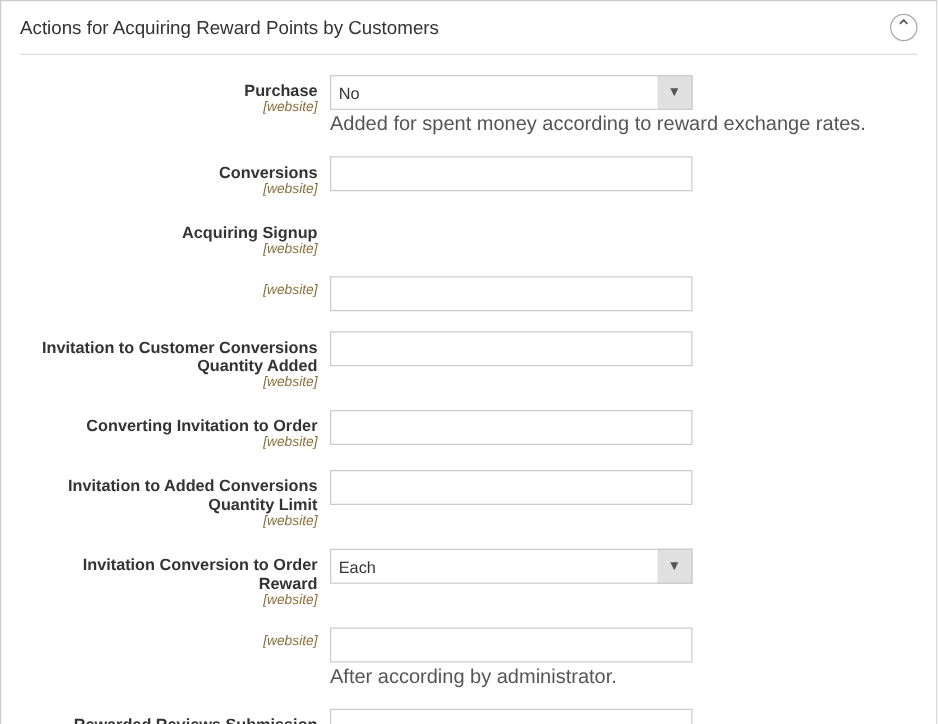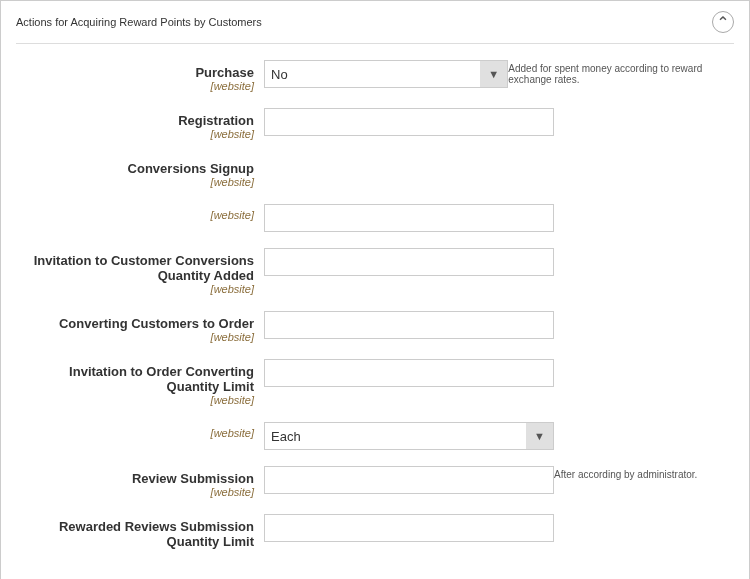--- a/index.html
+++ b/index.html
@@ -22,21 +22,21 @@
     }
     .page-header {
       display: flex;
       justify-content: space-between;
       align-items: center;
       padding-bottom: 10px;
       border-bottom: 1px solid #ddd;
       margin-bottom: 12px;
     }
     .page-title {
-      font-size: 11px;
+      font-size: 15px;
       font-weight: normal;
       color: #333;
     }
     .collapse-icon {
       cursor: pointer;
       color: #555;
       font-size: 16px;
       border: 1px solid #aaa;
       border-radius: 50%;
       width: 22px;
@@ -67,24 +67,24 @@
     }
     .label-sub {
       color: #8a6d3b;
       font-size: 11px;
       display: block;
       font-style: italic;
     }
     .input-col {
       flex: 1;
       display: flex;
-      flex-direction: row;
+      flex-direction: column;
     }
     .hint-text {
-      font-size: 10px;
+      font-size: 16px;
       color: #555;
       margin-top: 3px;
     }
     input[type="text"] {
       width: 290px;
       height: 28px;
       border: 1px solid #ccc;
       padding: 4px 6px;
       font-size: 13px;
       color: #333;
@@ -146,30 +146,30 @@
         <div class="input-col">
           <div class="select-wrapper">
             <select class="select-field"><option value="No">No</option><option value="Yes">Yes</option></select>
             <div class="select-arrow">▼</div>
           </div>
           <div class="hint-text">Added for spent money according to reward exchange rates.</div>
         </div>
       </div>
       <div class="form-row">
         <div class="label-col">
-          <span class="label-main">Registration</span>
-          <span class="label-sub">[website]</span>
-        </div>
-        <div class="input-col">
-          <input type="text" style="">
-        </div>
-      </div>
-      <div class="form-row">
-        <div class="label-col">
-          <span class="label-main">Conversions Signup</span>
+          <span class="label-main">Conversions</span>
+          <span class="label-sub">[website]</span>
+        </div>
+        <div class="input-col">
+          <input type="text" style="">
+        </div>
+      </div>
+      <div class="form-row">
+        <div class="label-col">
+          <span class="label-main">Acquiring Signup</span>
           <span class="label-sub">[website]</span>
         </div>
       </div>
       <div class="form-row">
         <div class="label-col">
           <span class="label-sub">[website]</span>
         </div>
         <div class="input-col">
           <input type="text" style="">
         </div>
@@ -178,50 +178,50 @@
         <div class="label-col">
           <span class="label-main">Invitation to Customer Conversions Quantity Added</span>
           <span class="label-sub">[website]</span>
         </div>
         <div class="input-col">
           <input type="text" style="">
         </div>
       </div>
       <div class="form-row">
         <div class="label-col">
-          <span class="label-main">Converting Customers to Order</span>
-          <span class="label-sub">[website]</span>
-        </div>
-        <div class="input-col">
-          <input type="text" style="">
-        </div>
-      </div>
-      <div class="form-row">
-        <div class="label-col">
-          <span class="label-main">Invitation to Order Converting Quantity Limit</span>
-          <span class="label-sub">[website]</span>
-        </div>
-        <div class="input-col">
-          <input type="text" style="">
-        </div>
-      </div>
-      <div class="form-row">
-        <div class="label-col">
+          <span class="label-main">Converting Invitation to Order</span>
+          <span class="label-sub">[website]</span>
+        </div>
+        <div class="input-col">
+          <input type="text" style="">
+        </div>
+      </div>
+      <div class="form-row">
+        <div class="label-col">
+          <span class="label-main">Invitation to Added Conversions Quantity Limit</span>
+          <span class="label-sub">[website]</span>
+        </div>
+        <div class="input-col">
+          <input type="text" style="">
+        </div>
+      </div>
+      <div class="form-row">
+        <div class="label-col">
+          <span class="label-main">Invitation Conversion to Order Reward</span>
           <span class="label-sub">[website]</span>
         </div>
         <div class="input-col">
           <div class="select-wrapper">
             <select class="select-field"><option value="Each">Each</option><option value="First">First</option><option value="Last">Last</option></select>
             <div class="select-arrow">▼</div>
           </div>
         </div>
       </div>
       <div class="form-row">
         <div class="label-col">
-          <span class="label-main">Review Submission</span>
           <span class="label-sub">[website]</span>
         </div>
         <div class="input-col">
           <input type="text" style="">
           <div class="hint-text">After according by administrator.</div>
         </div>
       </div>
       <div class="form-row">
         <div class="label-col">
           <span class="label-main">Rewarded Reviews Submission Quantity Limit</span>

